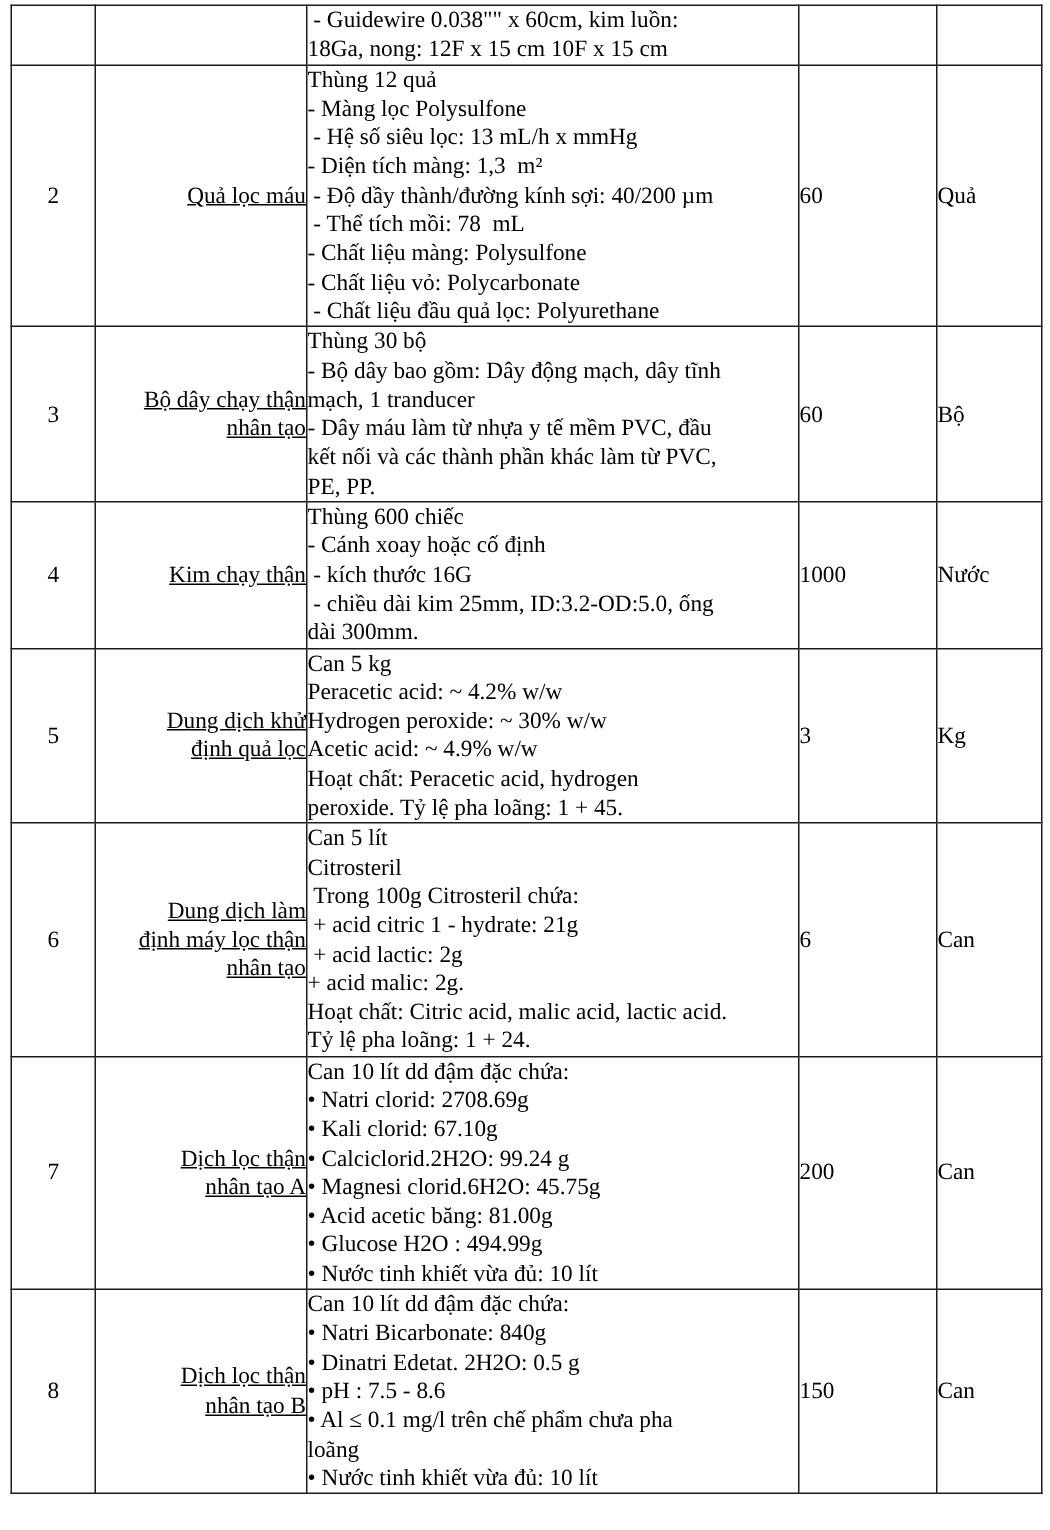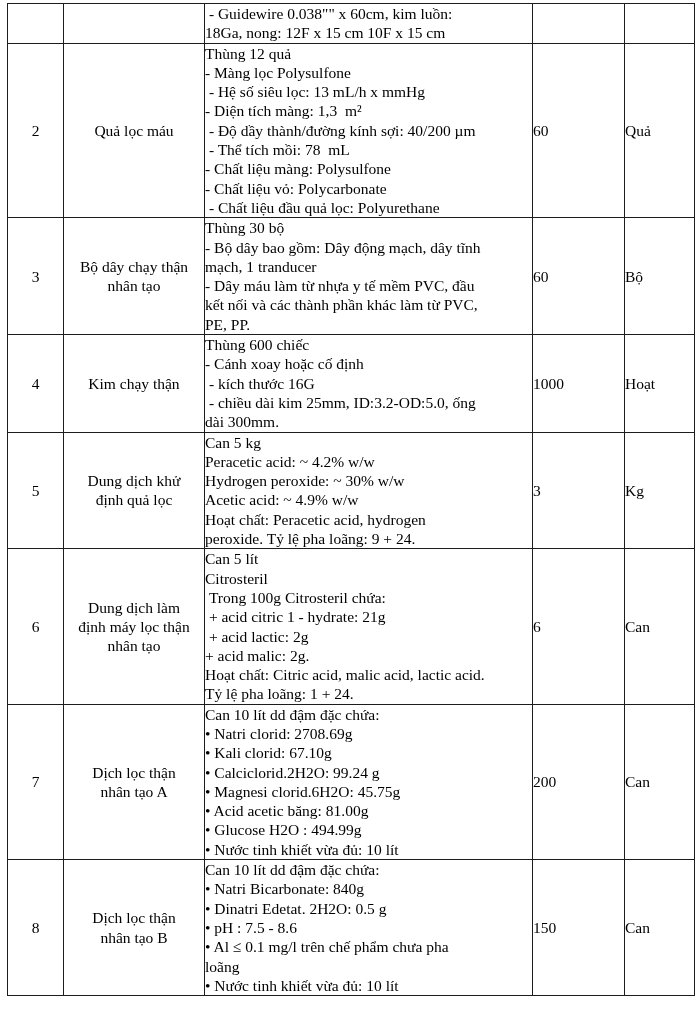--- a/index.html
+++ b/index.html
@@ -30,23 +30,24 @@
     line-height: 19.3px;
     overflow: hidden;
     padding: 0;
   }
   td.c-no {
     text-align: center;
     vertical-align: middle;
   }
   td.c-name {
     vertical-align: middle;
-    text-align: center;
+    text-align: right;
     padding: 0 2px 0 5px;
     white-space: pre-wrap;
+    text-decoration: underline;
   }
   td.c-desc {
     vertical-align: top;
     text-align: left;
     padding: 1px 2px 1px 4px;
     white-space: pre-wrap;
   }
   td.c-qty, td.c-unit {
     vertical-align: middle;
   }
@@ -102,32 +103,32 @@
       </tr>
       <tr>
         <td class="c-no">4</td>
         <td class="c-name">Kim chạy thận</td>
         <td class="c-desc">Thùng 600 chiếc
 - Cánh xoay hoặc cố định
  - kích thước 16G
  - chiều dài kim 25mm, ID:3.2-OD:5.0, ống
 dài 300mm.</td>
         <td class="c-qty">1000</td>
-        <td class="c-unit">Hoạt</td>
+        <td class="c-unit">Nước</td>
       </tr>
       <tr>
         <td class="c-no">5</td>
         <td class="c-name">Dung dịch khử
 định quả lọc</td>
         <td class="c-desc">Can 5 kg
 Peracetic acid: ~ 4.2% w/w
 Hydrogen peroxide: ~ 30% w/w
 Acetic acid: ~ 4.9% w/w
 Hoạt chất: Peracetic acid, hydrogen
-peroxide. Tỷ lệ pha loãng: 9 + 24.</td>
+peroxide. Tỷ lệ pha loãng: 1 + 45.</td>
         <td class="c-qty">3</td>
         <td class="c-unit">Kg</td>
       </tr>
       <tr>
         <td class="c-no">6</td>
         <td class="c-name">Dung dịch làm
 định máy lọc thận
 nhân tạo</td>
         <td class="c-desc">Can 5 lít
 Citrosteril

